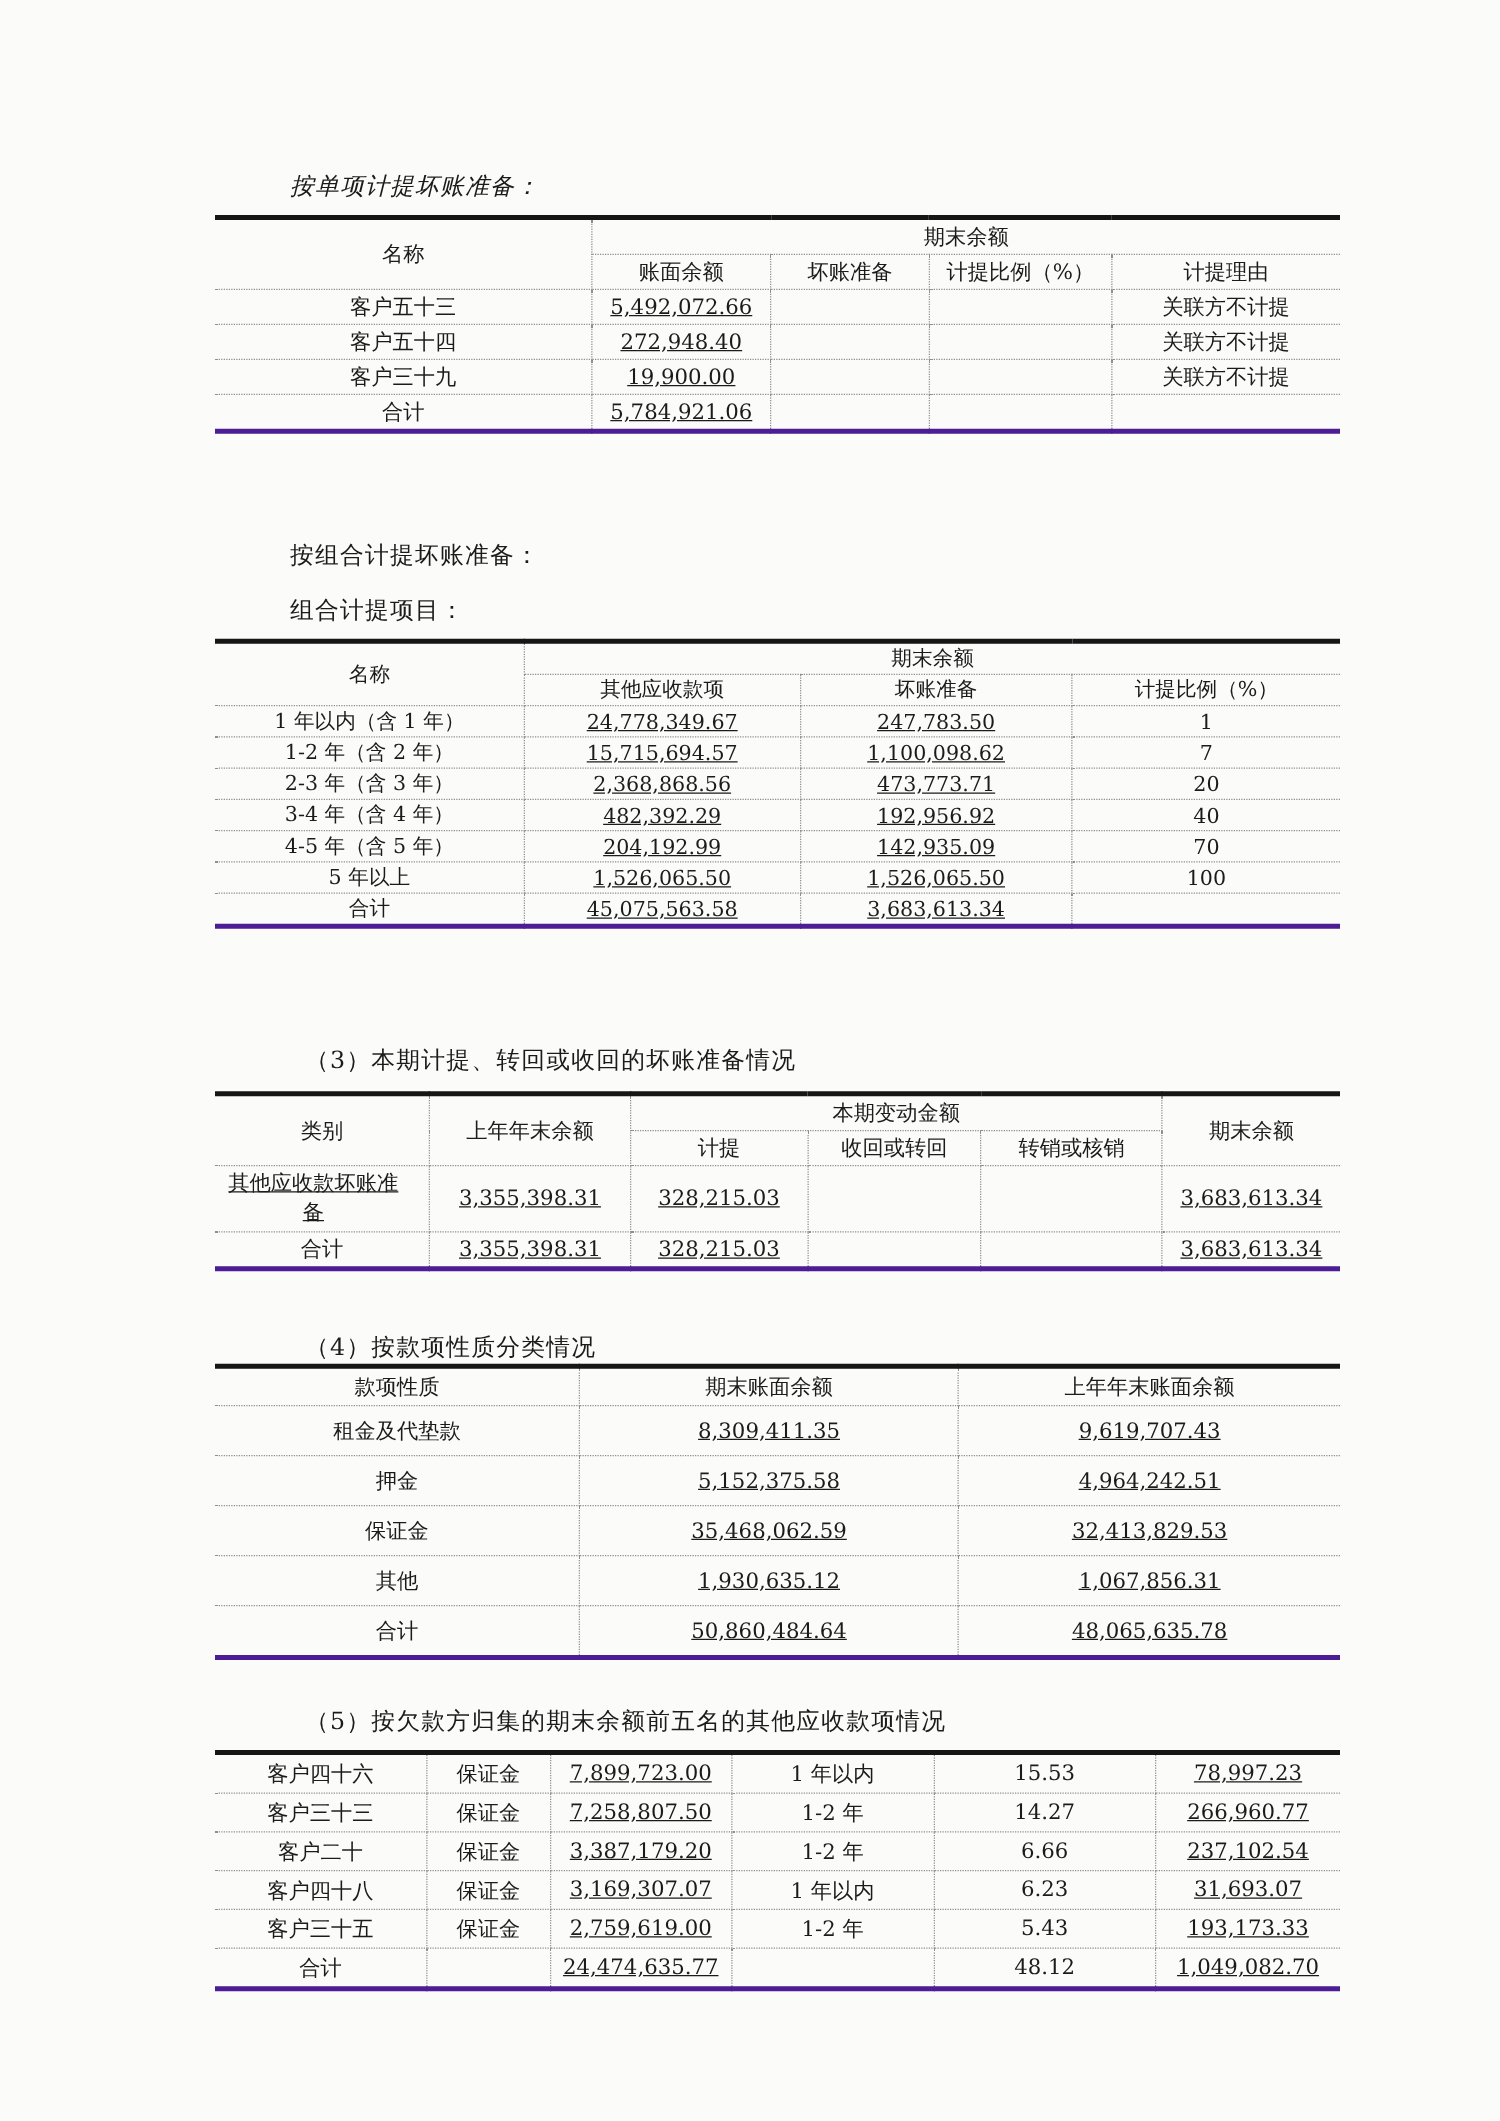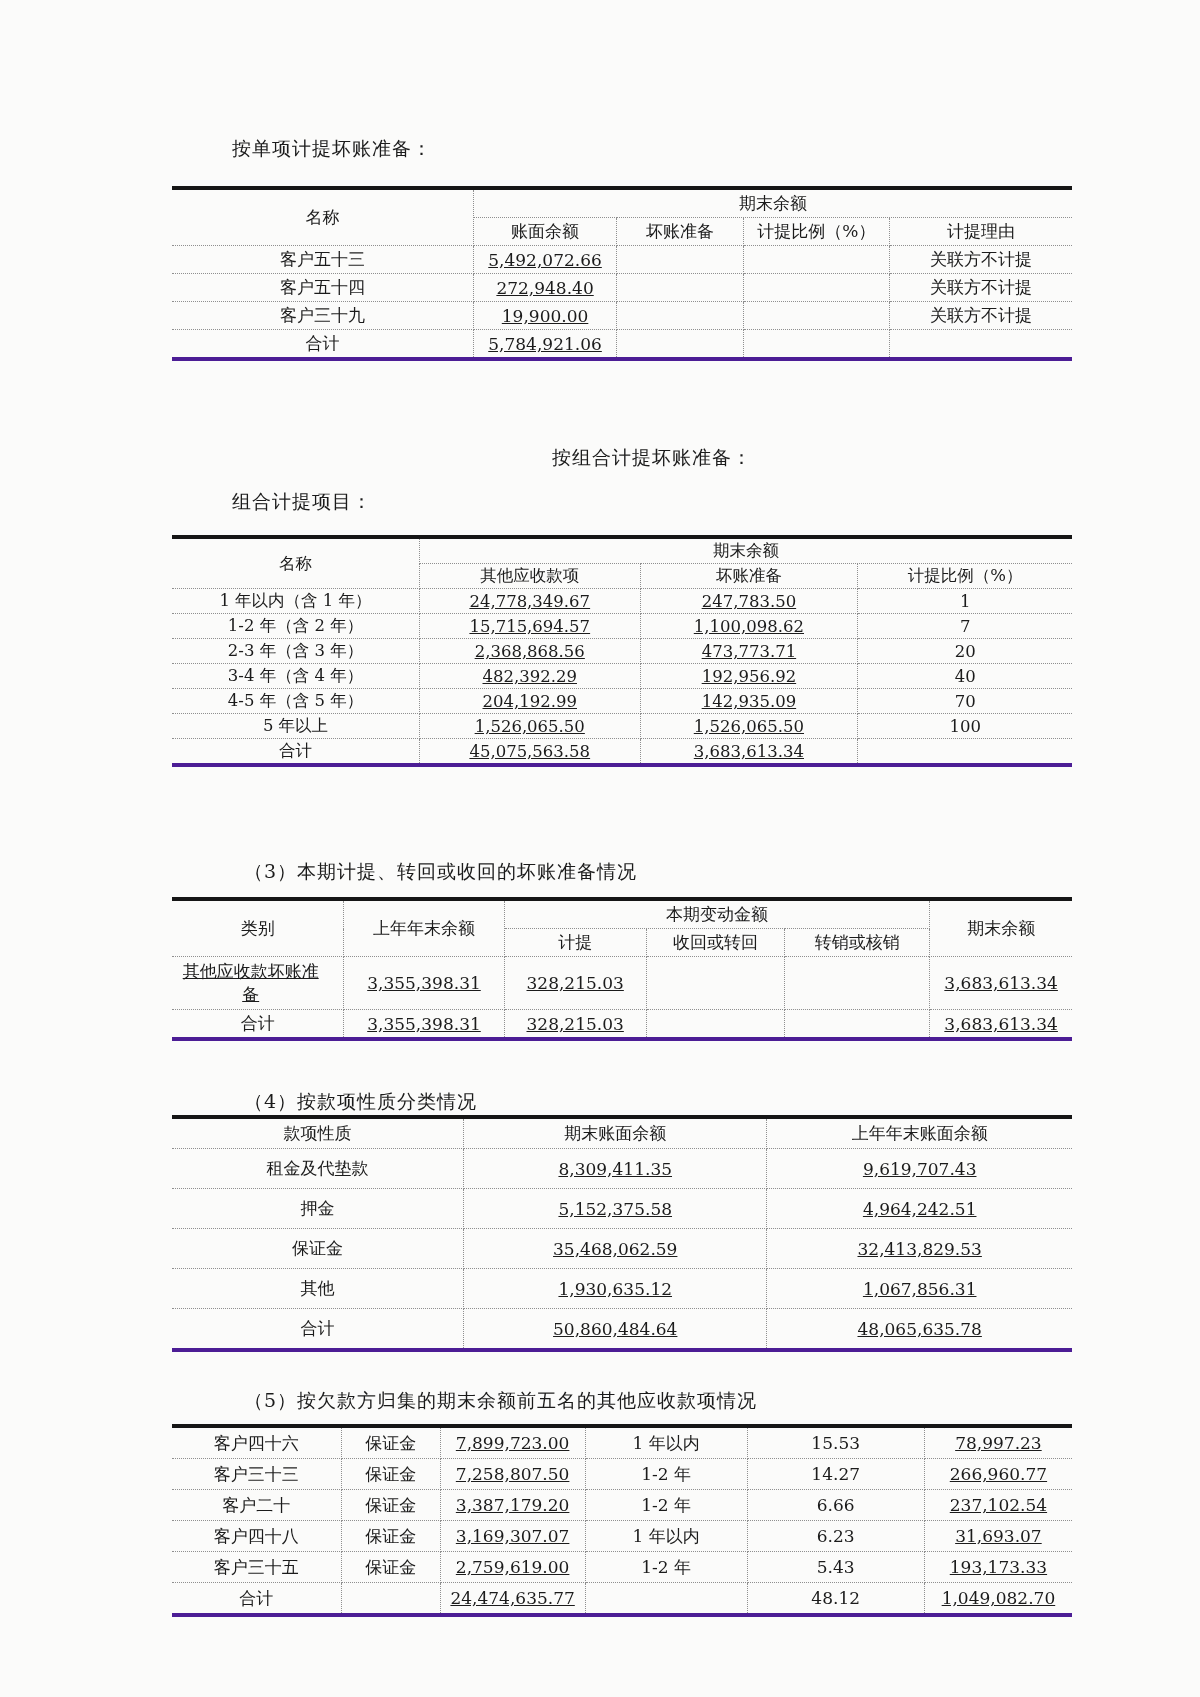--- a/index.html
+++ b/index.html
@@ -5,23 +5,23 @@
   html,body{margin:0;padding:0;}
   body{
     width:1200px;height:1697px;
     background:#fbfbfa;
     color:#1b1b1b;
     font-family:"DejaVu Serif","Liberation Serif",serif;
     -webkit-font-smoothing:antialiased;
   }
   .page{box-sizing:border-box;width:1200px;height:1697px;padding:136px 128px 30px 172px;position:relative;}
   .sec-heading{font-size:19px;letter-spacing:1px;font-weight:normal;margin:0;}
-  #h1{margin:0 0 24px 60px;}
-  #h2{margin:84px 0 0 60px;text-align:center;}
-  #h3{margin:18px 0 20px 60px;}
+  #h1{margin:0 0 10px 60px;font-style:italic;}
+  #h2{margin:84px 0 0 60px;}
+  #h3{margin:18px 0 10px 60px;}
   #h4{margin:92px 0 12px 72px;}
   #h5{margin:48px 0 0 72px;}
   #h6{margin:36px 0 10px 72px;}
 
   table.fin{
     width:100%;
     border-collapse:collapse;
     table-layout:fixed;
     border-top:4px solid #161616;
     border-bottom:4px solid #4c1d95;

